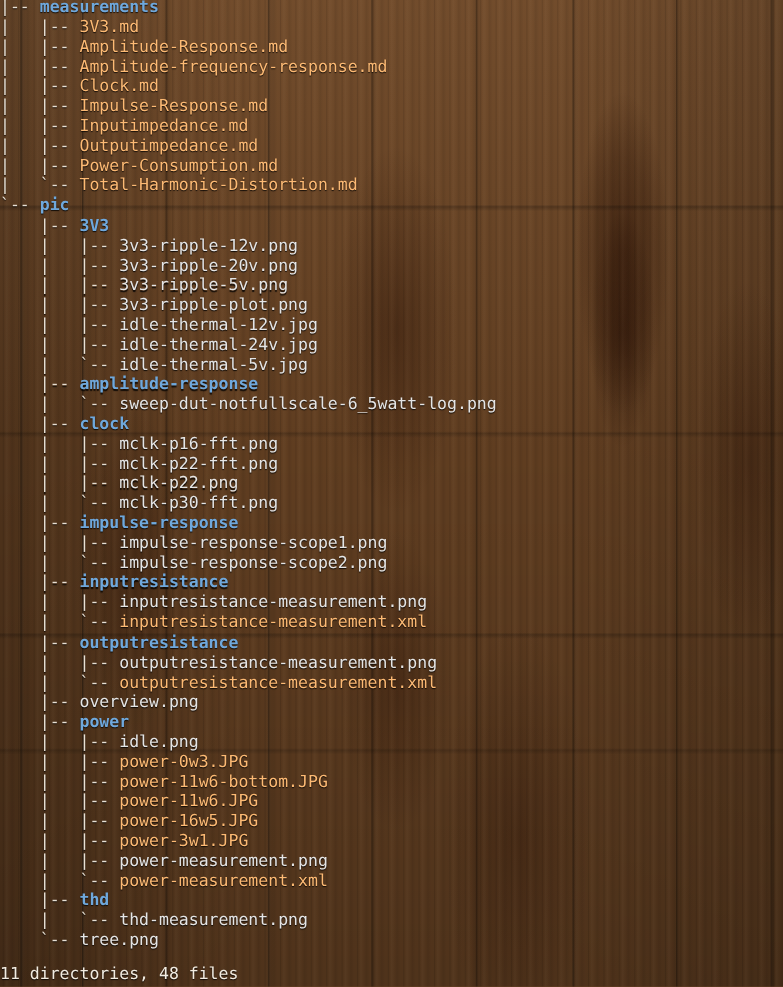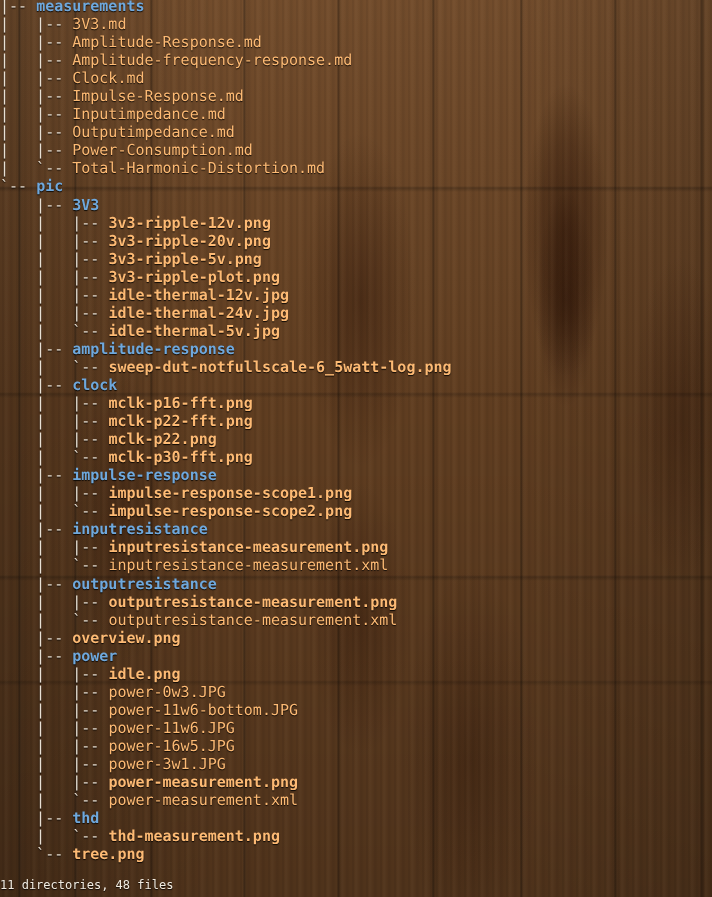--- a/index.html
+++ b/index.html
@@ -94,31 +94,31 @@
     text-rendering: geometricPrecision;
   }
 
   .line { display: block; height: 18.05px; }
 
   
   .g { color: #e8e0d4; text-shadow: 0 1px 1px rgba(0,0,0,0.75); }
   
   .d { color: #6fa8dc; font-weight: bold; text-shadow: 0 1px 1px rgba(0,0,0,0.8); }
   
-  .i { color: #fdba74; font-weight: bold; text-shadow: 0 1px 1px rgba(0,0,0,0.85); }
+  .i { color: #e5e5e5; font-weight: normal; text-shadow: 0 1px 1px rgba(0,0,0,0.85); }
   
   .f { color: #fdba74; text-shadow: 0 1px 1px rgba(0,0,0,0.8); }
 
   .summary {
     position: absolute;
     left: 0;
     top: 876px;
     margin: 0;
     font-family: "DejaVu Sans Mono", "Liberation Mono", monospace;
-    font-size: 12px;
+    font-size: 15px;
     line-height: 18.05px;
     white-space: pre;
     color: #f2ece1;
     text-shadow: 0 1px 1px rgba(0,0,0,0.8);
   }
 </style>
 </head>
 <body>
 
 <div id="wallpaper"></div>

